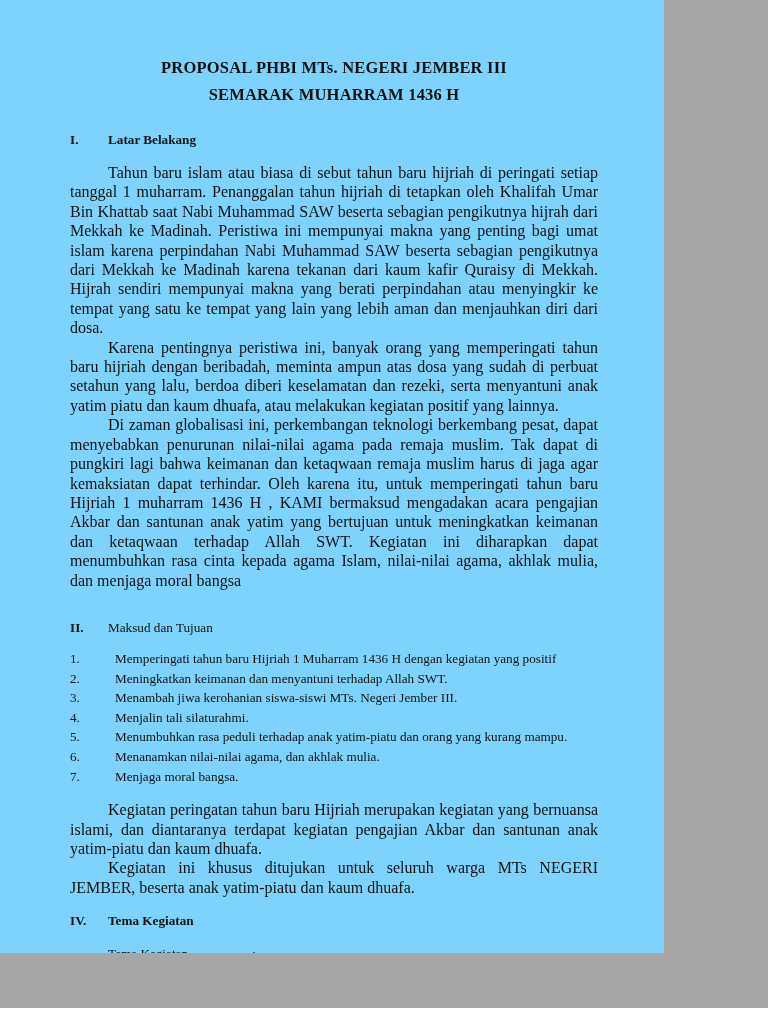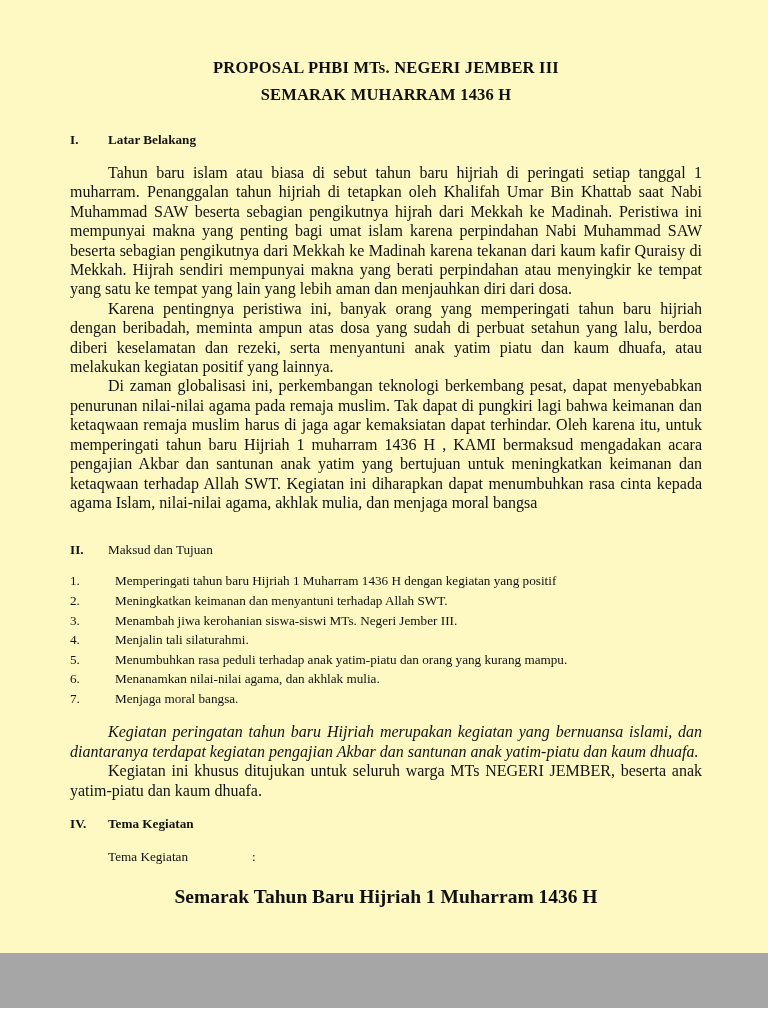--- a/index.html
+++ b/index.html
@@ -6,23 +6,23 @@
   html, body { margin: 0; padding: 0; }
   body {
     width: 768px;
     height: 1024px;
     background: #a6a6a6;
     font-family: "Liberation Serif", serif;
     color: #111;
     overflow: hidden;
   }
   .page {
-    width: 768px;
+    width: 664px;
     height: 953px;
-    background: #fef9c3;
+    background: #7dd3fc;
     padding: 54px 66px 0 70px;
     overflow: hidden;
   }
   .title-line {
     text-align: center;
     font-weight: bold;
     font-size: 16.5px;
     line-height: 27px;
     letter-spacing: 0.2px;
   }
@@ -43,21 +43,21 @@
     font-size: 16px;
     line-height: 19.4px;
     text-align: justify;
     text-indent: 38px;
   }
   .mt-title { margin-top: 22px; }
   .mt-p1 { margin-top: 14px; }
   .mt-sec2 { margin-top: 28px; }
   .mt-list { margin-top: 12px; }
   .mt-sec3 { margin-top: 26px; }
-  .mt-scope { margin-top: 14px; font-style: italic; }
+  .mt-scope { margin-top: 14px; }
   .mt-sec4 { margin-top: 14px; }
   .mt-tema { margin-top: 14px; }
   .mt-final { margin-top: 18px; }
   .li {
     display: flex;
     font-size: 13.2px;
     line-height: 19.6px;
   }
   .li-num {
     width: 45px;

